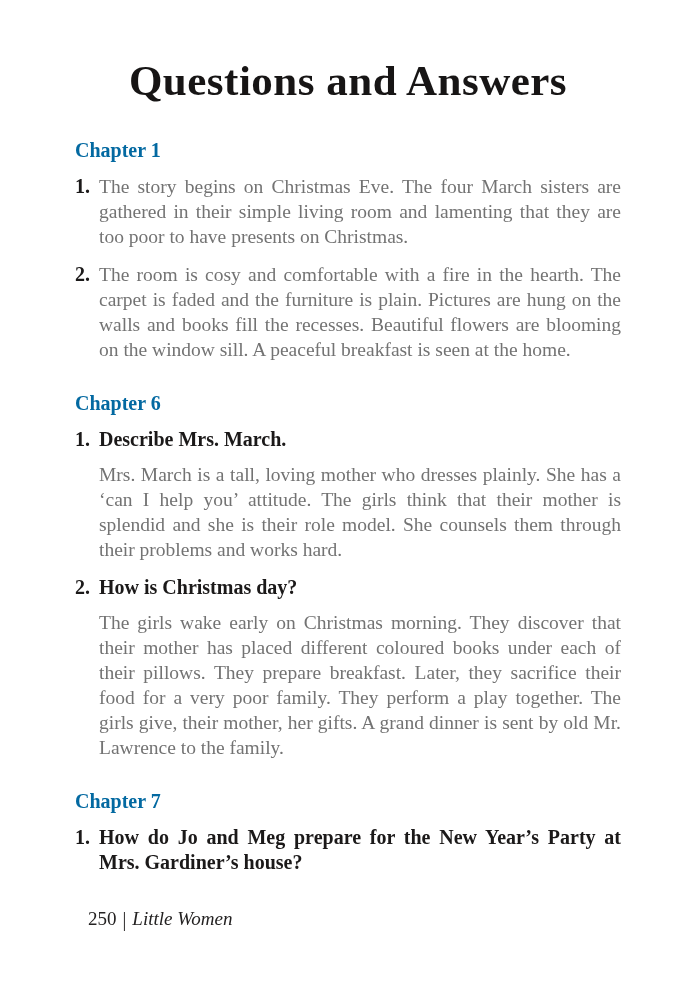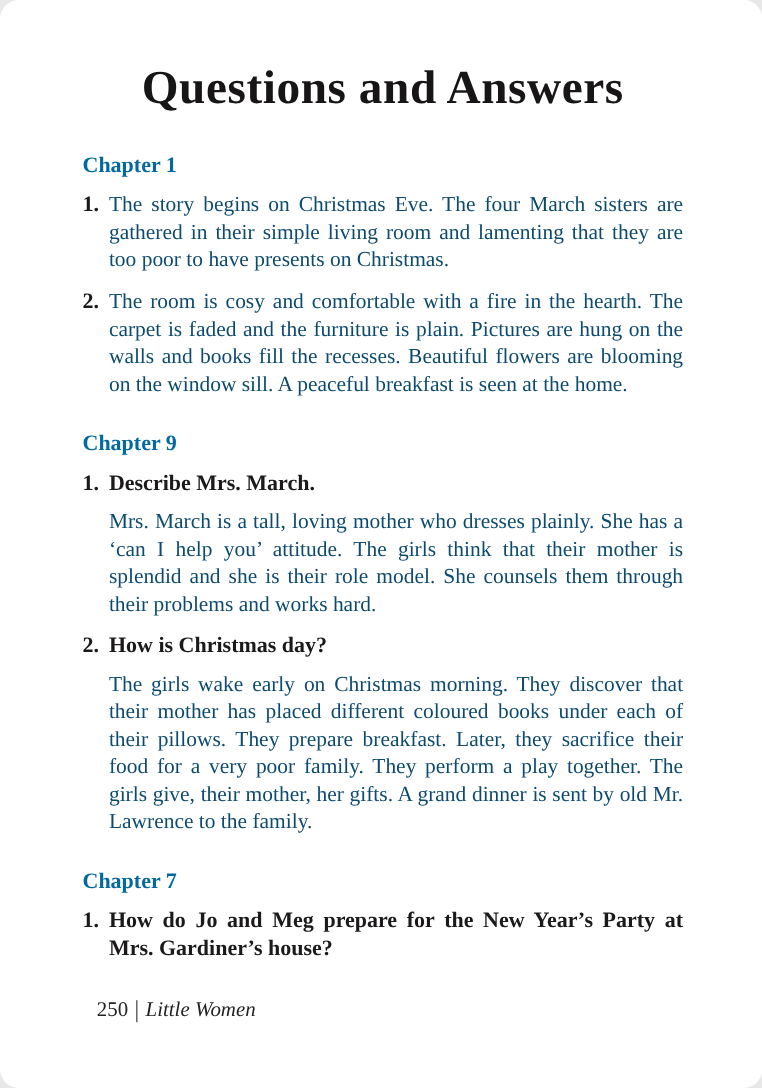--- a/index.html
+++ b/index.html
@@ -6,21 +6,20 @@
   html, body { background: #e8e8e8; }
   body { font-family: "Liberation Serif", serif; }
   .page {
     position: relative;
     width: 693px;
     height: 989px;
     margin: 0 auto;
     background: #ffffff;
     color: #1e1c1c;
     overflow: hidden;
-    border-radius: 17px;
   }
   .content {
     padding: 56px 72px 0 75px;
   }
   .doc-title {
     text-align: center;
     font-size: 43px;
     font-weight: bold;
     letter-spacing: 0.5px;
     line-height: 1.15;
@@ -51,21 +50,21 @@
     left: 0;
     top: 0;
   }
   .answer {
     margin-left: 24px;
     font-size: 19.5px;
     line-height: 25px;
     text-align: justify;
     hyphens: none;
     margin-bottom: 13px;
-    color: #0c4a6e;
+    color: #737373;
   }
   .answer:empty { display: none; margin: 0; }
   .footer {
     position: absolute;
     left: 75px;
     top: 908px;
     font-size: 19px;
     color: #242222;
     margin-left: 13px;
   }
@@ -97,21 +96,21 @@
 
       <div class="qa-item">
         <div class="question">
           <span class="qnum">2.</span>
         </div>
         <p class="answer">The room is cosy and comfortable with a fire in the hearth. The carpet is faded and the furniture is plain. Pictures are hung on the walls and books fill the recesses. Beautiful flowers are blooming on the window sill. A peaceful breakfast is seen at the home.</p>
       </div>
     </section>
 
     <section class="chapter">
-      <h2 class="chapter-heading">Chapter 9</h2>
+      <h2 class="chapter-heading">Chapter 6</h2>
 
       <div class="qa-item">
         <div class="question">
           <span class="qnum">1.</span>
           <span class="qtext">Describe Mrs. March.</span>
         </div>
         <p class="answer">Mrs. March is a tall, loving mother who dresses plainly. She has a ‘can I help you’ attitude. The girls think that their mother is splendid and she is their role model. She counsels them through their problems and works hard.</p>
       </div>
 
       <div class="qa-item">

